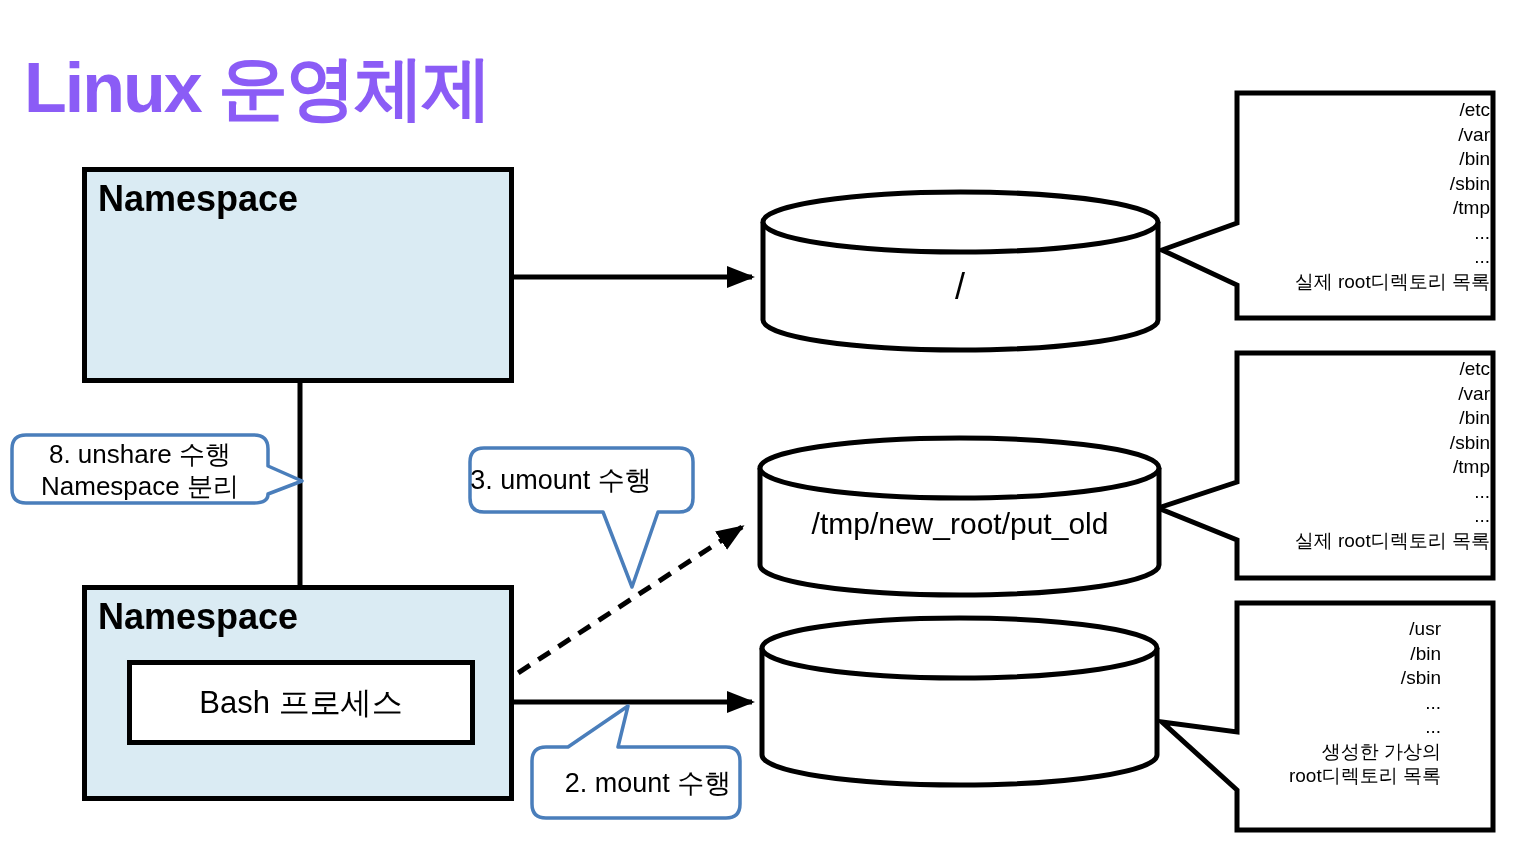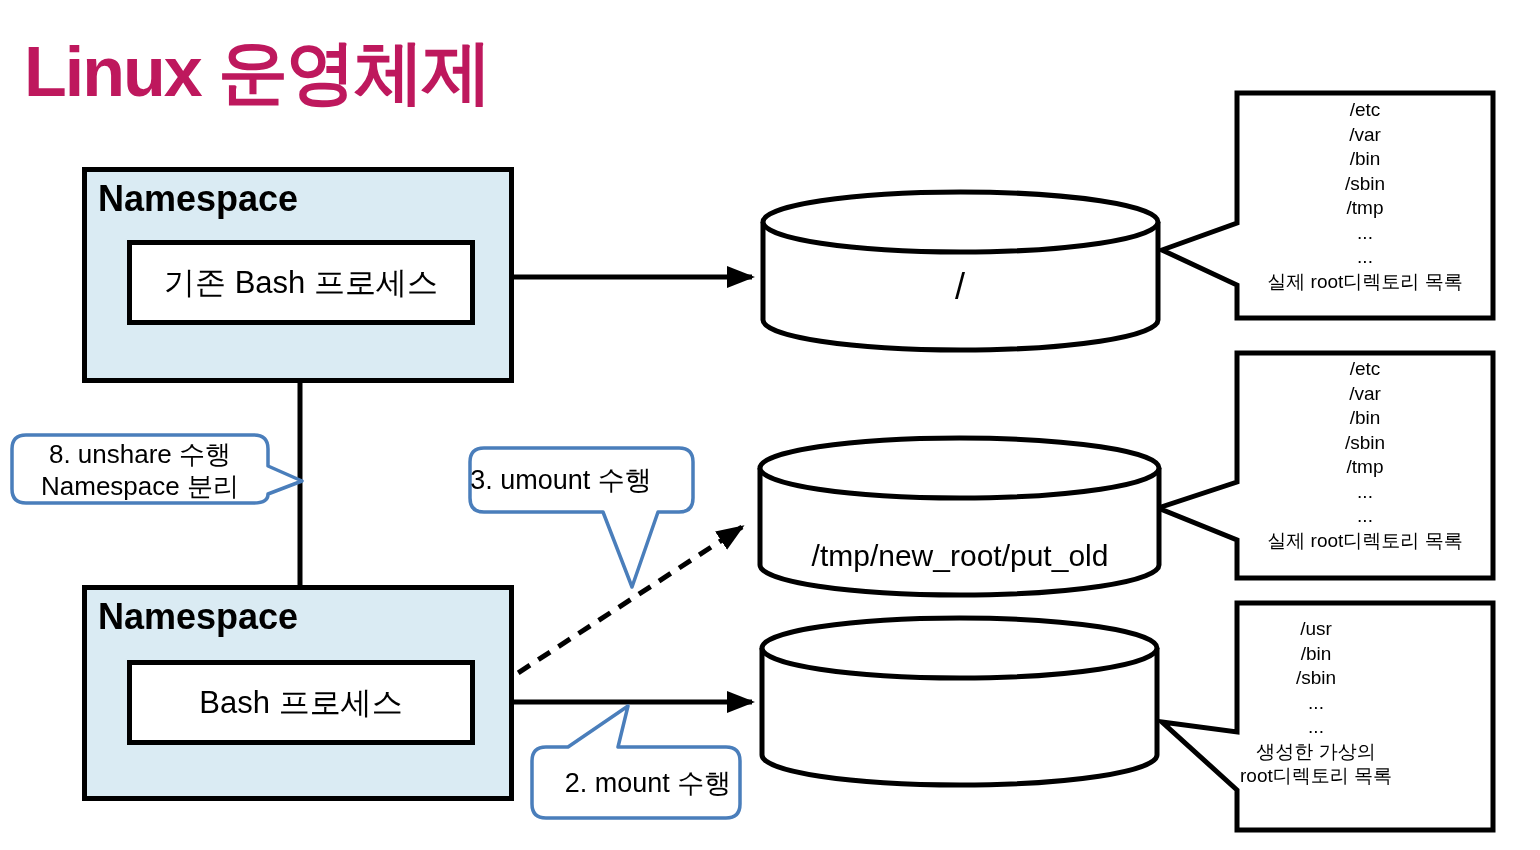--- a/index.html
+++ b/index.html
@@ -3,34 +3,34 @@
 <meta charset="utf-8">
 <style>
   html,body{margin:0;padding:0;background:#ffffff;}
   #canvas{
     position:relative;width:1540px;height:850px;background:#ffffff;overflow:hidden;
     font-family:"Liberation Sans","DejaVu Sans",sans-serif;color:#000;
   }
   .abs{position:absolute;}
   #shapes{position:absolute;left:0;top:0;width:1540px;height:850px;pointer-events:none;}
   .title{
-    left:24px;top:26px;font-size:70px;font-weight:800;letter-spacing:-2px;color:#be185d;white-space:nowrap;
+    left:24px;top:42px;font-size:70px;font-weight:800;letter-spacing:-2px;color:#8b5cf6;white-space:nowrap;
   }
   .ns-box{
     background:#daebf3;border:5px solid #000;box-sizing:border-box;width:432px;height:216px;
   }
   .ns-label{font-size:36px;font-weight:bold;color:#000;white-space:nowrap;}
   .proc-box{
     background:#ffffff;border:5px solid #000;box-sizing:border-box;width:348px;height:85px;
     display:flex;align-items:center;justify-content:center;font-size:31px;color:#000;white-space:nowrap;
   }
   .cyl-label{font-size:30px;text-align:center;color:#000;white-space:nowrap;}
   .cyl-label.root{font-size:36px;}
   .dir-list{
-    width:250px;text-align:center;font-size:19px;line-height:24.5px;color:#000;white-space:pre-line;
+    width:250px;text-align:right;font-size:19px;line-height:24.5px;color:#000;white-space:pre-line;
   }
   .bubble-text{
     text-align:center;font-size:26px;line-height:32px;color:#000;white-space:pre-line;
   }
 </style>
 </head>
 <body>
 
 <div id="canvas">
 
@@ -61,28 +61,27 @@
 
     <path d="M26,435 H254 Q268,435 268,449 V466 L302,481 L268,494 Q268,503 254,503 H26 Q12,503 12,489 V449 Q12,435 26,435 Z" fill="#ffffff" stroke="#4a7ebb" stroke-width="3.5" stroke-linejoin="round"></path>
     <path d="M484,448 H679 Q693,448 693,462 V498 Q693,512 679,512 H658 L632,587 L603,512 H484 Q470,512 470,498 V462 Q470,448 484,448 Z" fill="#ffffff" stroke="#4a7ebb" stroke-width="3.5" stroke-linejoin="round"></path>
     <path d="M546,747 H568 L628,706 L618,747 H726 Q740,747 740,761 V804 Q740,818 726,818 H546 Q532,818 532,804 V761 Q532,747 546,747 Z" fill="#ffffff" stroke="#4a7ebb" stroke-width="3.5" stroke-linejoin="round"></path>
   </svg>
 
   <div class="abs title">Linux 운영체제</div>
 
   <div class="abs ns-box" style="left:82px;top:167px;"></div>
   <div class="abs ns-label" style="left:98px;top:178px;">Namespace</div>
-  <div class="abs proc-box" style="left:127px;top:240px;">기존 Bash 프로세스</div>
 
   <div class="abs ns-box" style="left:82px;top:585px;"></div>
   <div class="abs ns-label" style="left:98px;top:596px;">Namespace</div>
   <div class="abs proc-box" style="left:127px;top:660px;">Bash 프로세스</div>
 
   <div class="abs cyl-label root" style="left:765px;top:266px;width:390px;">/</div>
-  <div class="abs cyl-label" style="left:762px;top:507px;width:396px;margin-top:32px;">/tmp/new_root/put_old</div>
+  <div class="abs cyl-label" style="left:762px;top:507px;width:396px;">/tmp/new_root/put_old</div>
 
   <div class="abs dir-list" style="left:1240px;top:98px;">/etc
 /var
 /bin
 /sbin
 /tmp
 ...
 ...
 실제 root디렉토리 목록</div>
   <div class="abs dir-list" style="left:1240px;top:357px;">/etc

